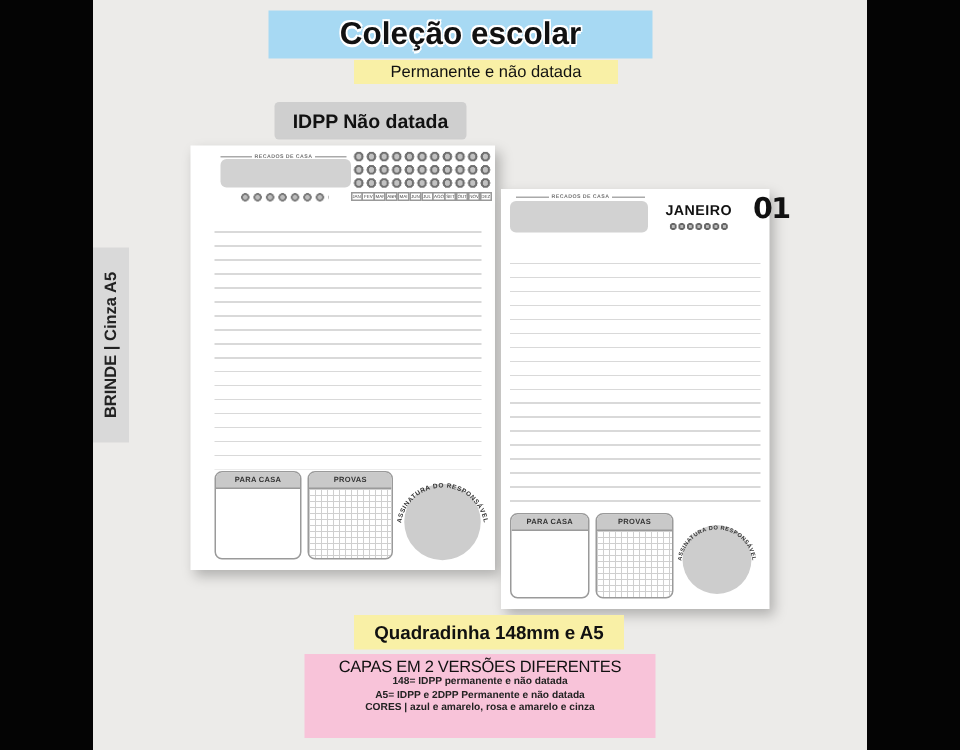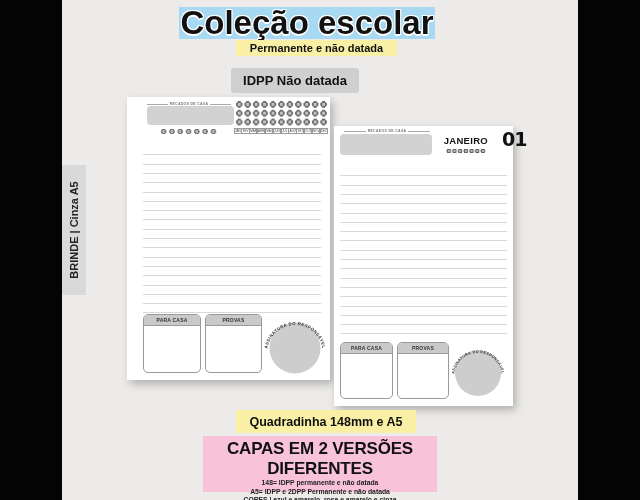--- a/index.html
+++ b/index.html
@@ -5,32 +5,32 @@
   * { margin:0; padding:0; box-sizing:border-box; }
   html,body { width:640px; height:500px; }
   body { font-family:"Liberation Sans", sans-serif; background:#ecebe9; }
   .stage { position:relative; width:640px; height:500px; background:#ecebe9; overflow:hidden; }
 
   .bar { position:absolute; top:0; width:62px; height:500px; background:#040404; }
   .bar.left { left:0; } .bar.right { left:578px; }
 
   .title-banner { position:absolute; left:179px; top:7px; width:256px; height:32px;
     background:#a7d9f3; display:flex; align-items:center; justify-content:center;
-    font-size:33px; font-weight:bold; color:#111;
+    font-size:21px; font-weight:bold; color:#111;
     text-shadow:-1px -1px 0 #fff,1px -1px 0 #fff,-1px 1px 0 #fff,1px 1px 0 #fff,0 2px 0 #fff; }
-  .subtitle { position:absolute; left:236px; top:40px; width:161px; height:16px;
+  .subtitle { position:absolute; left:236px; top:40px; width:176px; height:16px;
     background:#f9f0a6; display:flex; align-items:center; justify-content:center;
-    font-size:11px; font-weight:bold; color:#111; }
+    font-size:11px; font-weight:normal; color:#111; }
 
   .side-label { position:absolute; left:9px; top:218px; width:130px; height:24px;
     transform:rotate(-90deg); background:#d9d9d9; display:flex; align-items:center;
     justify-content:center; font-size:11px; font-weight:bold; color:#222; }
 
   .chip { position:absolute; background:#cfcfcf; border-radius:3px; display:flex;
-    align-items:center; justify-content:center; font-size:13px; font-weight:bold; color:#111;margin-left:48px; }
+    align-items:center; justify-content:center; font-size:13px; font-weight:bold; color:#111; }
   .chip-left { left:183px; top:68px; width:128px; height:25px; }
   .chip-right { left:375px; top:94px; width:124px; height:26px; }
 
   .page { position:absolute; background:#fff; box-shadow:3px 4px 8px rgba(0,0,0,.25); }
   .page-left { left:127px; top:97px; width:203px; height:283px; }
   .page-right { left:334px; top:126px; width:179px; height:280px;padding-left:36px; }
 
   .note { position:absolute; display:flex; align-items:center; color:#777;
     font-size:3.5px; font-weight:bold; letter-spacing:.3px; }
   .note::before,.note::after { content:""; flex:1; border-top:.6px solid #aaa; margin:0 2px; }
@@ -78,21 +78,21 @@
   .sig-l { left:137px; top:218px; width:62px; height:60px; }
   .sig-r { left:118px; top:219px; width:52px; height:52px; }
   .sig text { font-family:"Liberation Sans",sans-serif; font-weight:bold; fill:#333; }
 
   .size-label { position:absolute; left:236px; top:410px; width:180px; height:23px;
     background:#f9f0a6; display:flex; align-items:center; justify-content:center;
     font-size:12.5px; font-weight:bold; color:#111; }
 
   .info-box { position:absolute; left:203px; top:436px; width:234px; height:56px;
     background:#f8c3d9; text-align:center; padding-top:3px; }
-  .info-title { font-size:17px; font-weight:bold; color:#111; letter-spacing:-.2px; }
+  .info-title { font-size:11px; font-weight:normal; color:#111; letter-spacing:-.2px; }
   .info-line { font-size:6.8px; font-weight:bold; color:#222; line-height:8.6px; }
 </style>
 </head>
 <body>
 
 <div class="stage">
 
   <div class="bar left"></div>
   <div class="bar right"></div>
 

